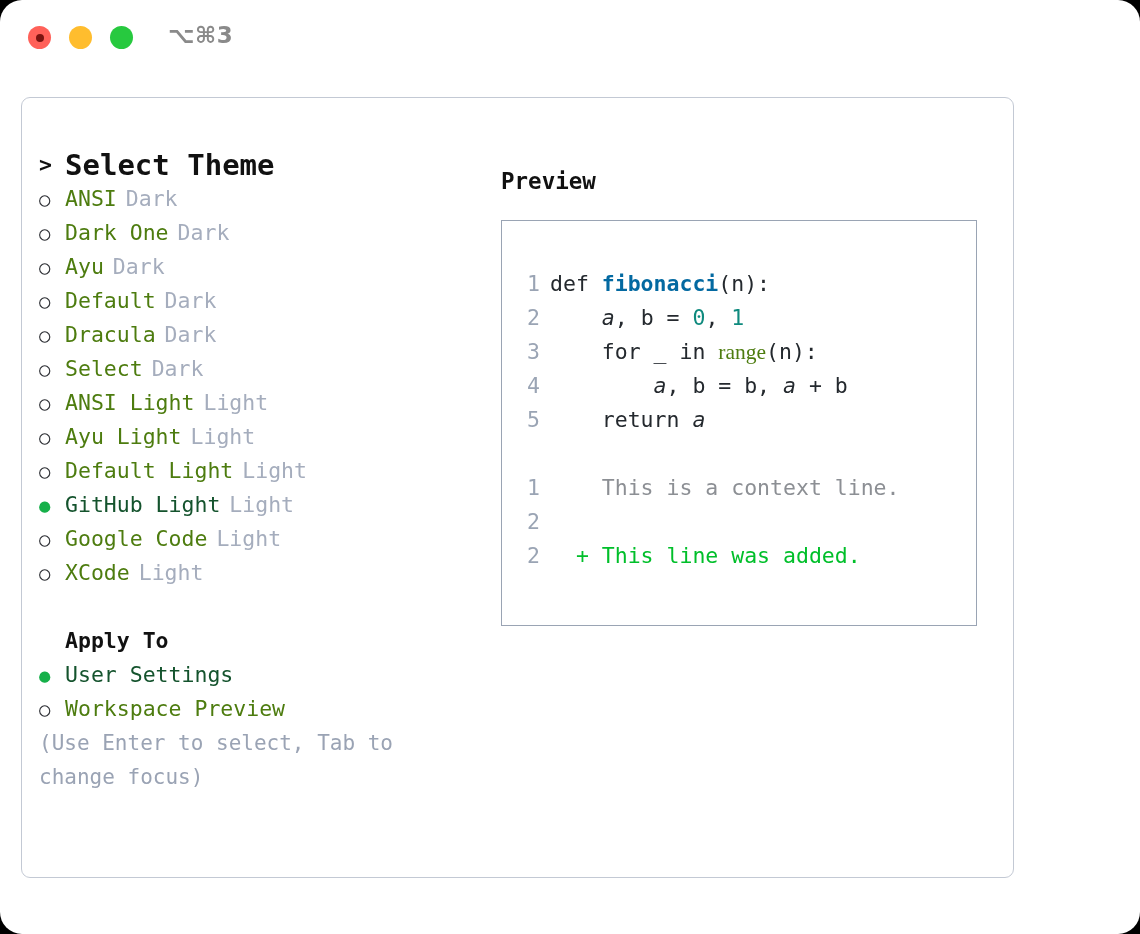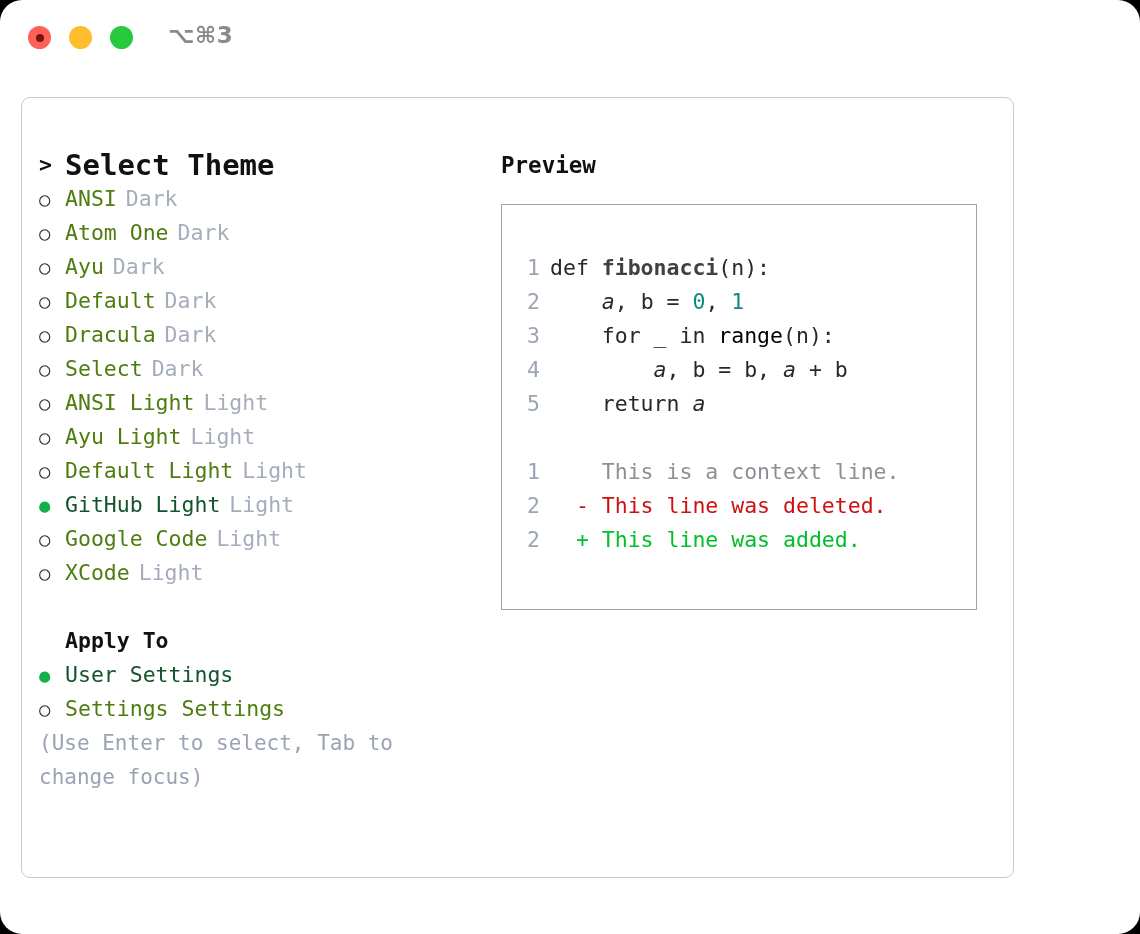--- a/index.html
+++ b/index.html
@@ -145,21 +145,21 @@
     line-height: 34px;
     color: #9aa3b4;
     width: 405px;
     white-space: normal;
   }
 
   
   .right-col {
     position: absolute;
     left: 479px;
-    top: 50px;
+    top: 66px;
     width: 500px;
   }
   .preview-title {
     font-size: 22.5px;
     font-weight: 700;
     color: #111111;
     line-height: 34px;
   }
   .code-box {
     margin-top: 22px;
@@ -179,22 +179,22 @@
   }
   .lnum {
     color: #9aa4b4;
     width: 20px;
     flex: 0 0 20px;
     text-align: right;
     margin-right: 10px;
   }
   .ctext { color: #24292e; }
 
-  .tok-fn   { color: #404040; font-weight: 700; }
-  .tok-bi   { color: #000000; }
+  .tok-fn   { color: #0369a1; font-weight: 700; }
+  .tok-bi   { color: #4d7c0f; font-family: Liberation Serif, serif; }
   .tok-num  { color: #0f8a7e; }
   .tok-var  { font-style: italic; }
 
   .gap { height: 34px; }
 
   .d-ctx { color: #8c8f94; }
   .d-del { color: #cc1111; }
   .d-add { color: #00bf2a; }
 </style>
 </head>
@@ -213,58 +213,58 @@
 
   <div class="panel">
 
     <div class="left-col">
       <div class="row">
         <span class="bullet caret">&gt;</span>
         <span class="heading">Select Theme</span>
       </div>
       <div id="theme-list">
           <div class="row"><span class="bullet off">○</span><span class="label">ANSI</span><span class="variant">Dark</span></div>
-          <div class="row"><span class="bullet off">○</span><span class="label">Atom One</span><span class="variant">Dark</span></div>
+          <div class="row"><span class="bullet off">○</span><span class="label">Dark One</span><span class="variant">Dark</span></div>
           <div class="row"><span class="bullet off">○</span><span class="label">Ayu</span><span class="variant">Dark</span></div>
           <div class="row"><span class="bullet off">○</span><span class="label">Default</span><span class="variant">Dark</span></div>
           <div class="row"><span class="bullet off">○</span><span class="label">Dracula</span><span class="variant">Dark</span></div>
           <div class="row"><span class="bullet off">○</span><span class="label">Select</span><span class="variant">Dark</span></div>
           <div class="row"><span class="bullet off">○</span><span class="label">ANSI Light</span><span class="variant">Light</span></div>
           <div class="row"><span class="bullet off">○</span><span class="label">Ayu Light</span><span class="variant">Light</span></div>
           <div class="row"><span class="bullet off">○</span><span class="label">Default Light</span><span class="variant">Light</span></div>
           <div class="row"><span class="bullet on">●</span><span class="label sel">GitHub Light</span><span class="variant">Light</span></div>
           <div class="row"><span class="bullet off">○</span><span class="label">Google Code</span><span class="variant">Light</span></div>
           <div class="row"><span class="bullet off">○</span><span class="label">XCode</span><span class="variant">Light</span></div>
         </div>
 
       <div class="apply-heading">
         <span class="bullet"></span>
         <span class="label">Apply To</span>
       </div>
       <div id="apply-list">
           <div class="row"><span class="bullet on">●</span><span class="label sel">User Settings</span></div>
-          <div class="row"><span class="bullet off">○</span><span class="label">Settings Settings</span></div>
+          <div class="row"><span class="bullet off">○</span><span class="label">Workspace Preview</span></div>
         </div>
 
       <div class="hint">(Use Enter to select, Tab to change focus)</div>
     </div>
 
     <div class="right-col">
       <div class="preview-title">Preview</div>
       <div class="code-box">
         <div id="code-lines">
             <div class="cline"><span class="lnum">1</span><span class="ctext"><span>def </span><span class="tok-fn">fibonacci</span><span>(n):</span></span></div>
             <div class="cline"><span class="lnum">2</span><span class="ctext"><span>    </span><span class="tok-var">a</span><span>, </span><span>b</span><span> = </span><span class="tok-num">0</span><span>, </span><span class="tok-num">1</span></span></div>
             <div class="cline"><span class="lnum">3</span><span class="ctext"><span>    for _ in </span><span class="tok-bi">range</span><span>(n):</span></span></div>
             <div class="cline"><span class="lnum">4</span><span class="ctext"><span>        </span><span class="tok-var">a</span><span>, b = b, </span><span class="tok-var">a</span><span> + b</span></span></div>
             <div class="cline"><span class="lnum">5</span><span class="ctext"><span>    return </span><span class="tok-var">a</span></span></div>
           </div>
         <div class="gap"></div>
         <div id="diff-lines">
             <div class="cline"><span class="lnum">1</span><span class="d-ctx">    This is a context line.</span></div>
-            <div class="cline"><span class="lnum">2</span><span class="d-del">  - This line was deleted.</span></div>
+            <div class="cline"><span class="lnum">2</span></div>
             <div class="cline"><span class="lnum">2</span><span class="d-add">  + This line was added.</span></div>
           </div>
       </div>
     </div>
 
   </div>
 </div>
 
 </body></html>

